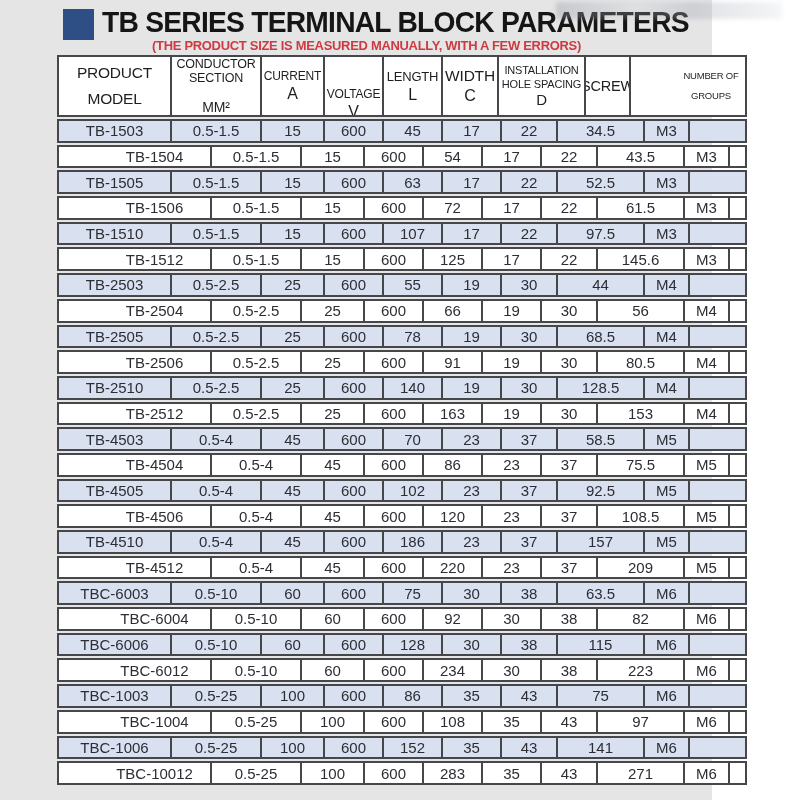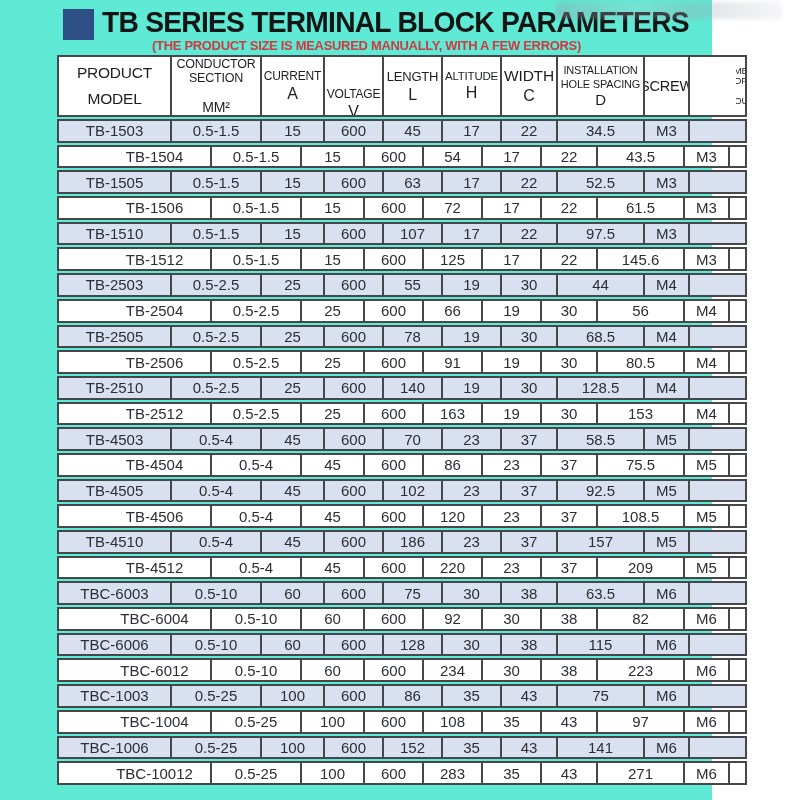--- a/index.html
+++ b/index.html
@@ -1,18 +1,18 @@
 <!DOCTYPE html>
 <html><head>
 <meta charset="utf-8">
 <style>
   * { margin:0; padding:0; box-sizing:border-box; }
   html,body { width:800px; height:800px; background:#ffffff; overflow:hidden;
               font-family:"Liberation Sans", sans-serif; }
-  .page { position:relative; width:712px; height:800px; background:#5eead4; }
+  .page { position:relative; width:712px; height:800px; background:#e5e5e5; }
 
   
   .hdr-square { position:absolute; left:63px; top:9px; width:31px; height:31px;
                 background:#2d4f85; }
   .hdr-title  { position:absolute; left:102px; top:5px; font-size:30px; font-weight:700;
                 color:#151515; letter-spacing:-0.8px; white-space:nowrap;
                 transform:scaleX(0.94); transform-origin:left top; }
   .hdr-sub    { position:absolute; left:152px; top:38px; font-size:13.5px; font-weight:700;
                 color:#cf3a40; letter-spacing:-0.3px; white-space:nowrap;
                 transform:scaleX(0.96); transform-origin:left top; }
@@ -86,24 +86,20 @@
           <div class="h-unit">A</div>
         </div>
         <div class="t-hcell c3">
           <div class="h-title">VOLTAGE</div>
           <div class="h-unit">V</div>
         </div>
         <div class="t-hcell c4">
           <div class="h-title">LENGTH</div>
           <div class="h-unit">L</div>
         </div>
-        <div class="t-hcell c5">
-          <div class="h-title">ALTITUDE</div>
-          <div class="h-unit">H</div>
-        </div>
         <div class="t-hcell c6">
           <div class="h-title">WIDTH</div>
           <div class="h-unit">C</div>
         </div>
         <div class="t-hcell c7">
           <div class="h-title">INSTALLATION</div>
           <div class="h-title">HOLE SPACING</div>
           <div class="h-unit">D</div>
         </div>
         <div class="t-hcell c8">

